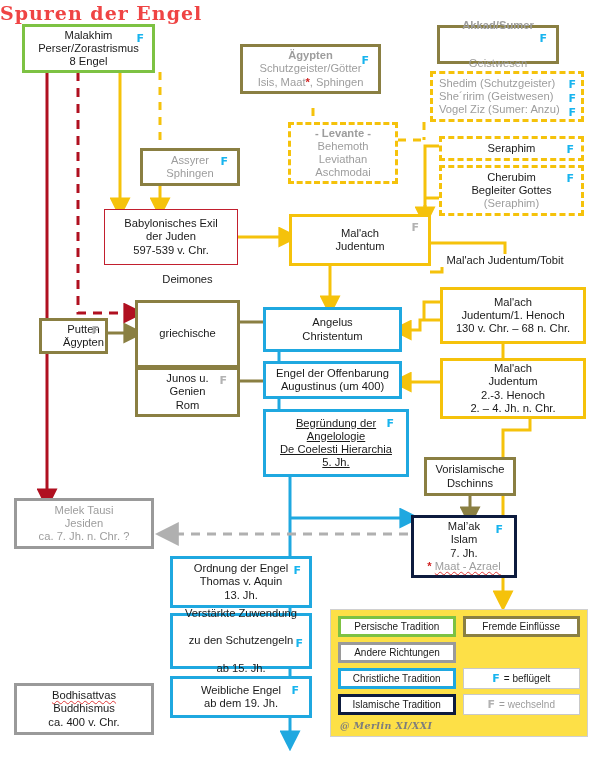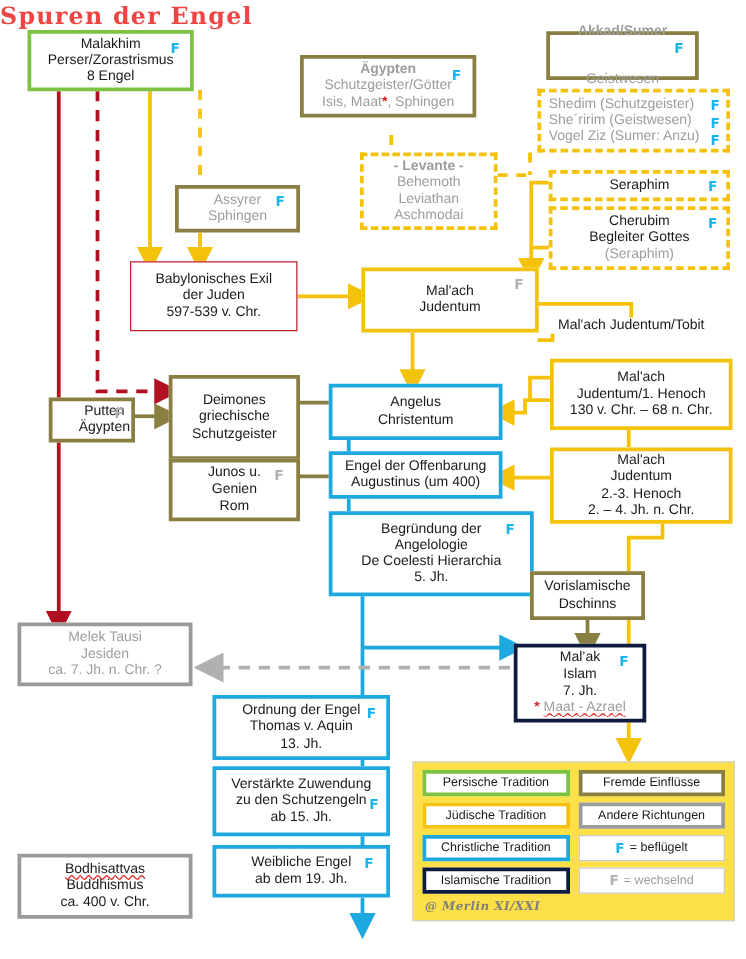--- a/index.html
+++ b/index.html
@@ -268,21 +268,21 @@
     <span class="ln">130 v. Chr. – 68 n. Chr.</span>
   </div>
 
   <div class="node b-yellow" style="left:440px;top:358px;width:146px;height:61px;">
     <span class="ln">Mal'ach</span>
     <span class="ln">Judentum</span>
     <span class="ln">2.-3. Henoch</span>
     <span class="ln">2. – 4. Jh. n. Chr.</span>
   </div>
 
-  <div class="node b-olive" style="left:135px;top:300px;width:105px;height:68px;">
+  <div class="node b-olive" style="left:135px;top:300px;width:105px;height:68px;gap:41px;">
     <span class="ln">Deimones</span>
     <span class="ln">griechische</span>
     <span class="ln">Schutzgeister</span>
   </div>
 
   <div class="node b-olive" style="left:39px;top:318px;width:69px;height:36px;padding-left:20px;">
     <span class="ln">Putten</span>
     <span class="ln">Ägypten</span>
     <span class="wing wing-gray wing-abs" style="right:6px;top:4px;">F</span>
   </div>
@@ -297,21 +297,21 @@
   <div class="node b-blue" style="left:263px;top:307px;width:139px;height:45px;">
     <span class="ln">Angelus</span>
     <span class="ln">Christentum</span>
   </div>
 
   <div class="node b-blue" style="left:263px;top:361px;width:139px;height:38px;">
     <span class="ln">Engel der Offenbarung</span>
     <span class="ln">Augustinus (um 400)</span>
   </div>
 
-  <div class="node b-blue" style="left:263px;top:409px;width:164px;height:68px;">
+  <div class="node b-blue" style="left:263px;top:409px;width:146px;height:68px;text-decoration:underline;">
     <span class="ln">Begründung der</span>
     <span class="ln">Angelologie</span>
     <span class="ln">De Coelesti Hierarchia</span>
     <span class="ln">5. Jh.</span>
     <span class="wing wing-blue wing-abs" style="right:12px;top:6px;">F</span>
   </div>
 
   <div class="node b-olive" style="left:424px;top:457px;width:92px;height:39px;">
     <span class="ln">Vorislamische</span>
     <span class="ln">Dschinns</span>
@@ -331,21 +331,21 @@
     <span class="ln muted">ca. 7. Jh. n. Chr. ?</span>
   </div>
 
   <div class="node b-blue" style="left:170px;top:556px;width:142px;height:52px;">
     <span class="ln">Ordnung der Engel</span>
     <span class="ln">Thomas v. Aquin</span>
     <span class="ln">13. Jh.</span>
     <span class="wing wing-blue wing-abs" style="right:8px;top:6px;">F</span>
   </div>
 
-  <div class="node b-blue" style="left:170px;top:613px;width:142px;height:56px;">
+  <div class="node b-blue" style="left:170px;top:613px;width:142px;height:56px;gap:14px;">
     <span class="ln">Verstärkte Zuwendung</span>
     <span class="ln">zu den Schutzengeln</span>
     <span class="ln">ab 15. Jh.</span>
     <span class="wing wing-blue wing-abs" style="right:6px;top:22px;">F</span>
   </div>
 
   <div class="node b-blue" style="left:170px;top:676px;width:142px;height:42px;">
     <span class="ln">Weibliche Engel</span>
     <span class="ln">ab dem 19. Jh.</span>
     <span class="wing wing-blue wing-abs" style="right:10px;top:6px;">F</span>
@@ -356,21 +356,20 @@
     <span class="ln">Buddhismus</span>
     <span class="ln">ca. 400 v. Chr.</span>
   </div>
 
   <div id="legend">
     <div class="legrow">
       <div class="legbox b-green">Persische Tradition</div>
       <div class="legbox b-olive">Fremde Einflüsse</div>
     </div>
     <div class="legrow">
-      <div class="legbox b-yellow">Jüdische Tradition</div>
       <div class="legbox b-gray">Andere  Richtungen</div>
     </div>
     <div class="legrow">
       <div class="legbox b-blue">Christliche Tradition</div>
       <div class="legbox b-gray thin" style="border-color:#c9c9c9;">
         <span class="wing wing-blue" style="margin-right:4px;">F</span>
         <span>= beflügelt</span>
       </div>
     </div>
     <div class="legrow">

